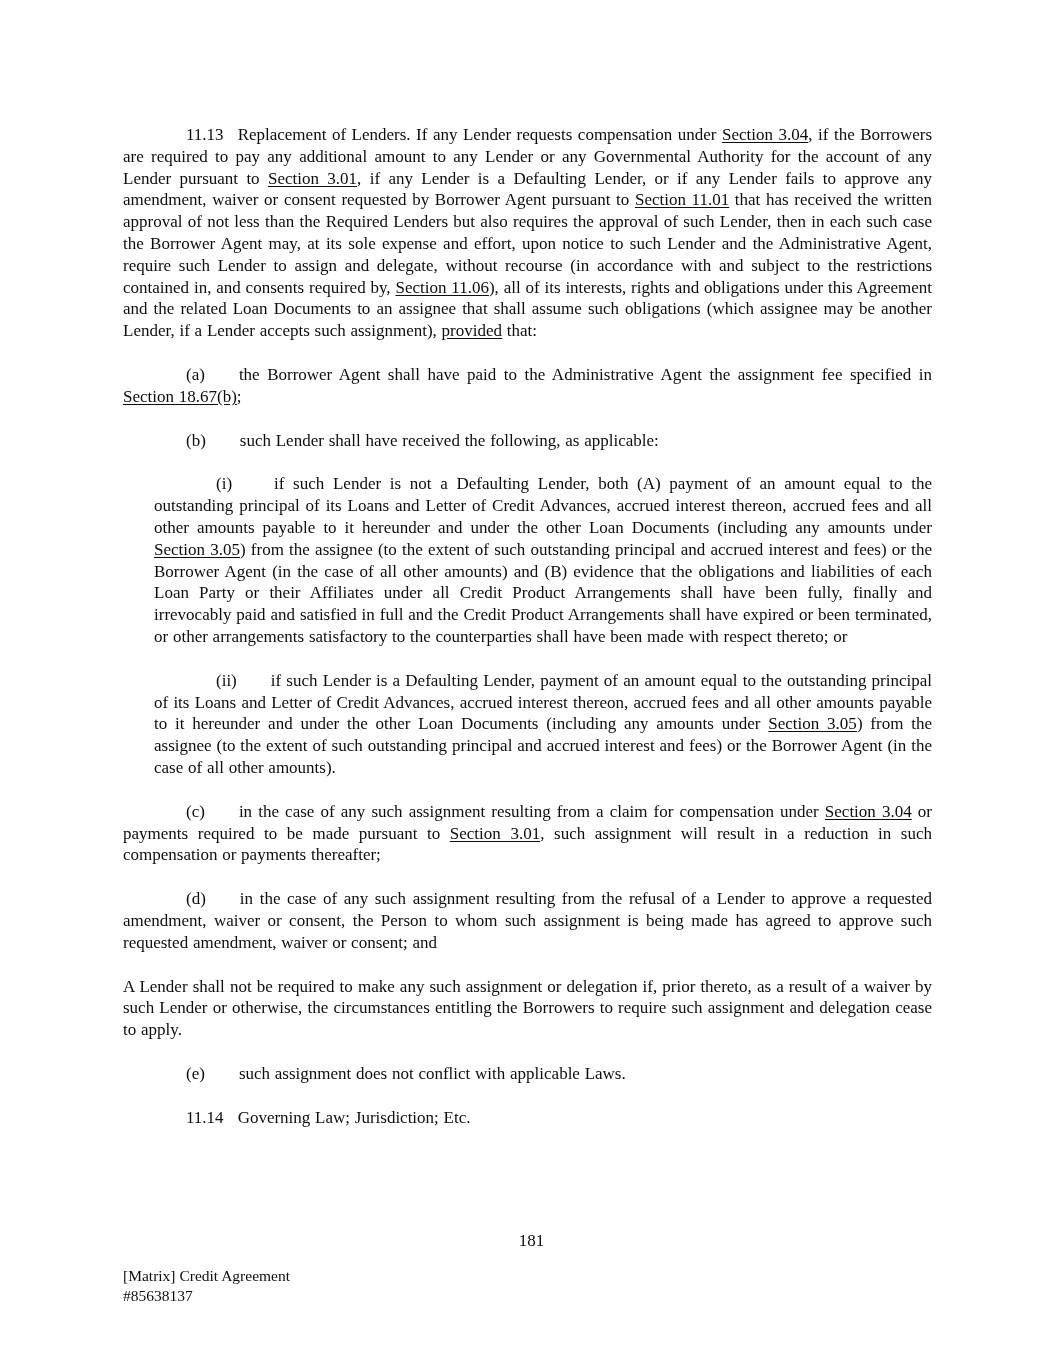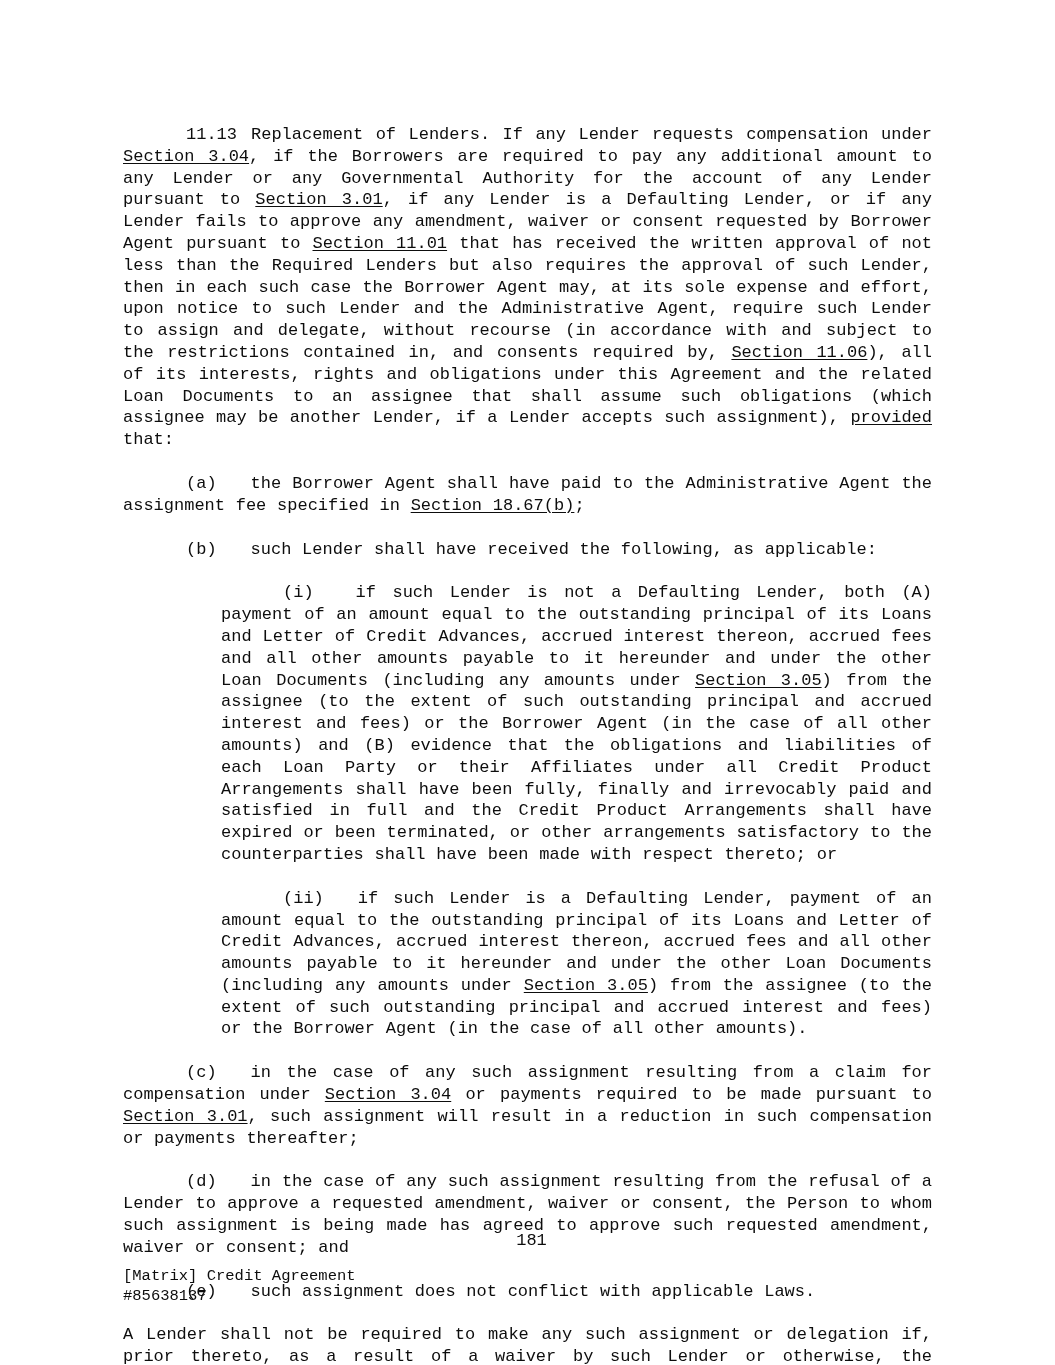--- a/index.html
+++ b/index.html
@@ -5,21 +5,21 @@
   html, body {
     margin: 0;
     padding: 0;
     background: #ffffff;
   }
   .page {
     position: relative;
     width: 1055px;
     height: 1365px;
     background: #ffffff;
-    font-family: Liberation Mono, monospace;
+    font-family: Liberation Serif, serif;
     color: #0d0d0d;
     overflow: hidden;
     border-radius: 32px;
   }
   .content {
     position: absolute;
     left: 123px;
     top: 124px;
     width: 809px;
   }
@@ -29,21 +29,21 @@
     line-height: 21.8px;
     text-align: justify;
     word-spacing: 0.5px;
   }
   p.para[data-kind="section"],
   p.para[data-kind="clause"],
   p.para[data-kind="heading"] {
     text-indent: 63px;
   }
   p.para[data-kind="subclause"] {
-    margin-left: 98px;
+    margin-left: 31px;
     text-indent: 62px;
   }
   p.para[data-kind="plain"] {
     text-indent: 0;
   }
   p.para[data-kind="heading"] {
     margin-bottom: 8px;
   }
   .u {
     text-decoration: underline;
@@ -75,22 +75,22 @@
 
 <div class="page">
   <div class="content">
       <p class="para" data-kind="section"><span>11.13</span><span class="tab sm"></span><span>Replacement of Lenders. If any Lender requests compensation under </span><span class="u">Section 3.04</span><span>, if the Borrowers are required to pay any additional amount to any Lender or any Governmental Authority for the account of any Lender pursuant to </span><span class="u">Section 3.01</span><span>, if any Lender is a Defaulting Lender, or if any Lender fails to approve any amendment, waiver or consent requested by Borrower Agent pursuant to </span><span class="u">Section 11.01</span><span> that has received the written approval of not less than the Required Lenders but also requires the approval of such Lender, then in each such case the Borrower Agent may, at its sole expense and effort, upon notice to such Lender and the Administrative Agent, require such Lender to assign and delegate, without recourse (in accordance with and subject to the restrictions contained in, and consents required by, </span><span class="u">Section 11.06</span><span>), all of its interests, rights and obligations under this Agreement and the related Loan Documents to an assignee that shall assume such obligations (which assignee may be another Lender, if a Lender accepts such assignment), </span><span class="u">provided</span><span> that:</span></p>
       <p class="para" data-kind="clause"><span>(a)</span><span class="tab md"></span><span>the Borrower Agent shall have paid to the Administrative Agent the assignment fee specified in </span><span class="u">Section 18.67(b)</span><span>;</span></p>
       <p class="para" data-kind="clause"><span>(b)</span><span class="tab md"></span><span>such Lender shall have received the following, as applicable:</span></p>
       <p class="para" data-kind="subclause"><span>(i)</span><span class="tab lg"></span><span>if such Lender is not a Defaulting Lender, both (A) payment of an amount equal to the outstanding principal of its Loans and Letter of Credit Advances, accrued interest thereon, accrued fees and all other amounts payable to it hereunder and under the other Loan Documents (including any amounts under </span><span class="u">Section 3.05</span><span>) from the assignee (to the extent of such outstanding principal and accrued interest and fees) or the Borrower Agent (in the case of all other amounts) and (B) evidence that the obligations and liabilities of each Loan Party or their Affiliates under all Credit Product Arrangements shall have been fully, finally and irrevocably paid and satisfied in full and the Credit Product Arrangements shall have expired or been terminated, or other arrangements satisfactory to the counterparties shall have been made with respect thereto; or</span></p>
       <p class="para" data-kind="subclause"><span>(ii)</span><span class="tab md"></span><span>if such Lender is a Defaulting Lender, payment of an amount equal to the outstanding principal of its Loans and Letter of Credit Advances, accrued interest thereon, accrued fees and all other amounts payable to it hereunder and under the other Loan Documents (including any amounts under </span><span class="u">Section 3.05</span><span>) from the assignee (to the extent of such outstanding principal and accrued interest and fees) or the Borrower Agent (in the case of all other amounts).</span></p>
       <p class="para" data-kind="clause"><span>(c)</span><span class="tab md"></span><span>in the case of any such assignment resulting from a claim for compensation under </span><span class="u">Section 3.04</span><span> or payments required to be made pursuant to </span><span class="u">Section 3.01</span><span>, such assignment will result in a reduction in such compensation or payments thereafter;</span></p>
       <p class="para" data-kind="clause"><span>(d)</span><span class="tab md"></span><span>in the case of any such assignment resulting from the refusal of a Lender to approve a requested amendment, waiver or consent, the Person to whom such assignment is being made has agreed to approve such requested amendment, waiver or consent; and</span></p>
+      <p class="para" data-kind="plain"><span>A Lender shall not be required to make any such assignment or delegation if, prior thereto, as a result of a waiver by such Lender or otherwise, the circumstances entitling the Borrowers to require such assignment and delegation cease to apply.</span></p>
       <p class="para" data-kind="clause"><span>(e)</span><span class="tab md"></span><span>such assignment does not conflict with applicable Laws.</span></p>
-      <p class="para" data-kind="plain"><span>A Lender shall not be required to make any such assignment or delegation if, prior thereto, as a result of a waiver by such Lender or otherwise, the circumstances entitling the Borrowers to require such assignment and delegation cease to apply.</span></p>
       <p class="para" data-kind="heading"><span>11.14</span><span class="tab sm"></span><span>Governing Law; Jurisdiction; Etc.</span></p>
     </div>
 
   <div class="page-number">181</div>
 
   <div class="footer">
     <div>[Matrix] Credit Agreement</div>
     <div>#85638137</div>
   </div>
 </div>

